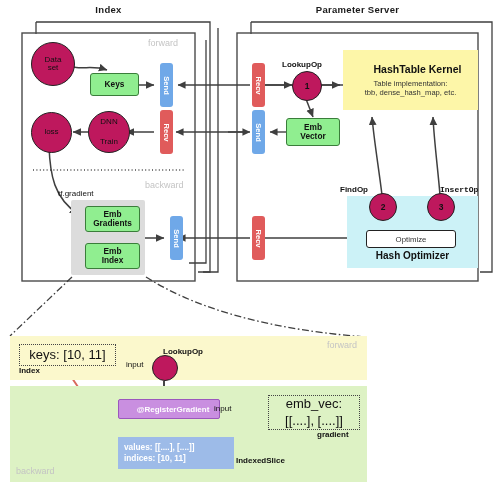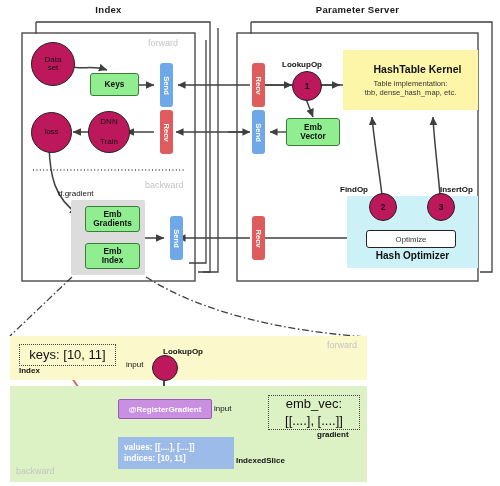--- a/index.html
+++ b/index.html
@@ -207,21 +207,21 @@
   <div class="abs nodebox green" style="left:286px;top:118px;width:54px;height:28px;flex-direction:column;">
     <span>Emb</span>
     <span>Vector</span>
   </div>
 
   <div class="abs cyanpanel" style="left:347px;top:196px;width:131px;height:72px;"></div>
 
   <div class="abs oplabel" style="left:340px;top:185px;">FindOp</div>
   <div class="abs circ numcirc" style="left:369px;top:193px;width:26px;height:26px;">2</div>
 
-  <div class="abs oplabel" style="left:440px;top:185px;">InsertOp</div>
+  <div class="abs oplabel" style="left:440px;top:185px;font-family:Liberation Mono, monospace;">InsertOp</div>
   <div class="abs circ numcirc" style="left:427px;top:193px;width:26px;height:26px;">3</div>
 
   <div class="abs red-pill" style="left:252px;top:216px;width:13px;height:44px;display:flex;align-items:center;justify-content:center;">
     <span class="vtext">Recv</span>
   </div>
 
   <div class="abs optbtn" style="left:366px;top:230px;width:88px;height:16px;">Optimize</div>
 
   <div class="abs hashopt" style="left:347px;top:250px;width:131px;">Hash Optimizer</div>
 
@@ -232,21 +232,21 @@
   <div class="abs ghost" style="left:16px;top:466px;">backward</div>
 
   <div class="abs dotbox" style="left:19px;top:344px;width:95px;height:20px;">keys: [10, 11]</div>
   <div class="abs tag" style="left:19px;top:366px;">Index</div>
 
   <div class="abs plainlabel" style="left:126px;top:360px;">input</div>
 
   <div class="abs oplabel" style="left:163px;top:347px;">LookupOp</div>
   <div class="abs circ" style="left:152px;top:355px;width:24px;height:24px;"></div>
 
-  <div class="abs purple" style="left:118px;top:399px;width:92px;height:18px;">@RegisterGradient</div>
+  <div class="abs purple" style="left:118px;top:399px;width:92px;height:18px;padding-left:8px;">@RegisterGradient</div>
 
   <div class="abs plainlabel" style="left:214px;top:404px;">input</div>
 
   <div class="abs dotbox" style="left:268px;top:395px;width:90px;height:33px;flex-direction:column;">
     <span>emb_vec:</span>
     <span>[[....], [....]]</span>
   </div>
   <div class="abs tag" style="left:317px;top:430px;">gradient</div>
 
   <div class="abs slice" style="left:118px;top:437px;width:110px;height:32px;">

